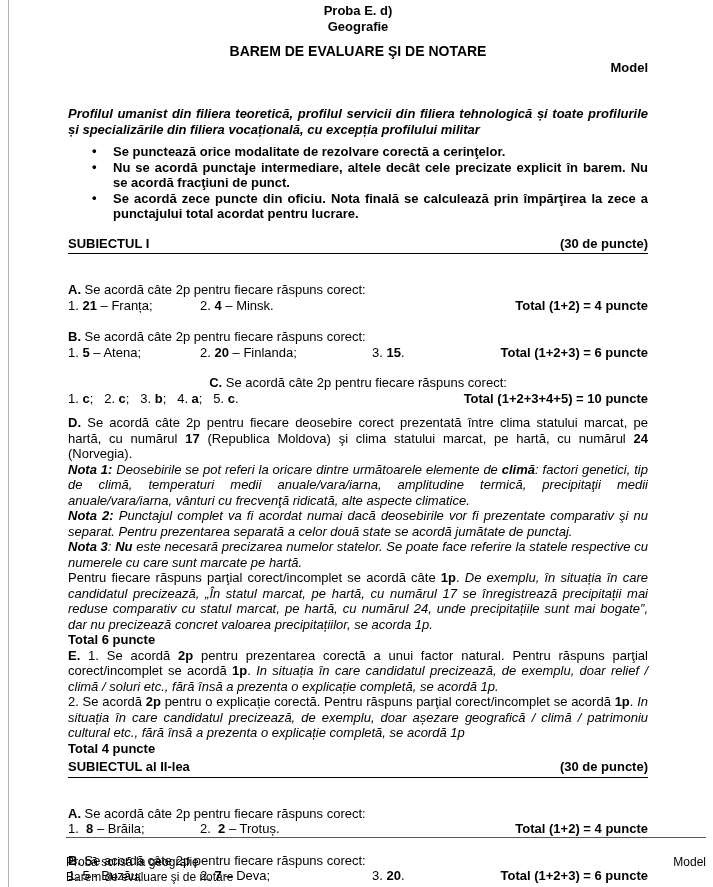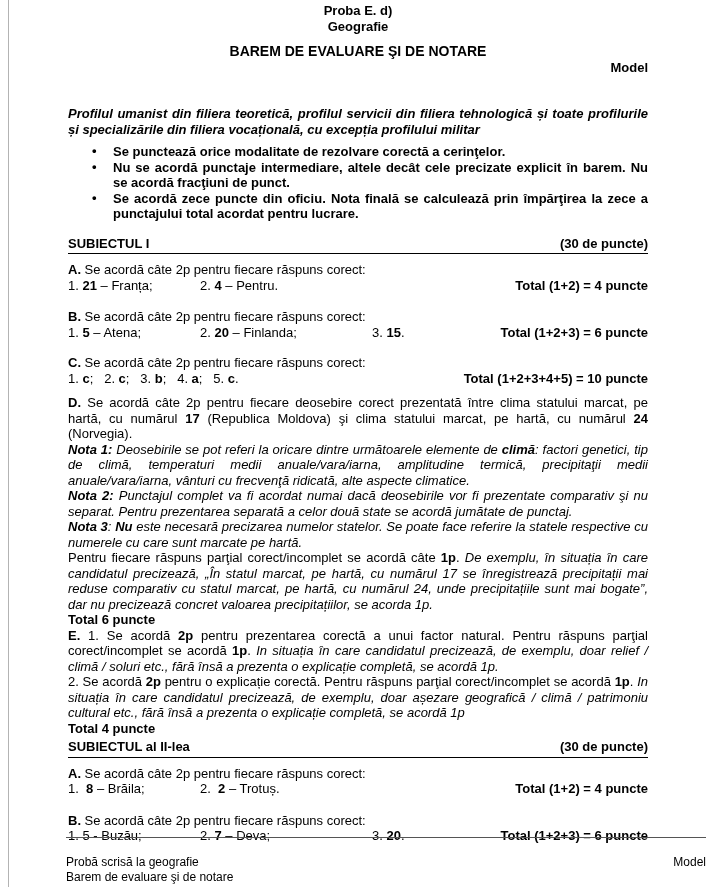--- a/index.html
+++ b/index.html
@@ -19,23 +19,23 @@
   .doc-title{font-size:14px;margin-top:10px;}
   .model-line{margin-top:0px;}
   .profile-note{margin:31px 0 0 0;text-align:justify;}
   ul.rules{list-style:none;margin:7px 0 0 0;padding:0;}
   ul.rules li{position:relative;padding-left:45px;font-weight:700;text-align:justify;}
   ul.rules li .dot{position:absolute;left:24px;top:-1px;font-weight:700;}
   .sec-head{display:flex;justify-content:space-between;font-weight:700;
     border-bottom:1.6px solid #000;padding-bottom:2px;gap:43px;}
   .sec-head.s1{margin-top:14px;}
   .sec-head.s2{margin-top:3px;}
-  .section{margin-top:8px;}
+  .section{margin-top:28px;}
   .section.m16{margin-top:16px;}
-  .section.m15{margin-top:15px;}
+  .section.m15{margin-top:15px;text-align:center;}
   .ans-row{display:flex;white-space:pre-wrap;}
   .col1{width:132px;}
   .col2{width:172px;}
   .total{margin-left:auto;font-weight:700;white-space:nowrap;}
   .jp{text-align:justify;margin:0;}
   .dblock{margin-top:9px;}
   .total-line{text-align:left;font-weight:700;padding-right:17px;}
   .footer{position:absolute;left:66px;top:837px;width:640px;
     border-top:1px solid #555;padding-top:17px;font-size:12px;line-height:14.5px;}
   .footer-row{display:flex;justify-content:space-between;}
@@ -64,21 +64,21 @@
 
   <div class="sec-head s1">
     <span>SUBIECTUL I</span>
     <span>(30 de puncte)</span>
   </div>
 
   <div class="section">
     <div><span class="f-b">A.</span><span> Se acordă câte 2p pentru fiecare răspuns corect:</span></div>
     <div class="ans-row">
       <span class="col1"><span>1. </span><span class="f-b">21</span><span> – Franța;</span></span>
-      <span><span>2. </span><span class="f-b">4</span><span> – Pentru.</span></span>
+      <span><span>2. </span><span class="f-b">4</span><span> – Minsk.</span></span>
       <span class="total">Total (1+2) = 4 puncte</span>
     </div>
   </div>
 
   <div class="section m16">
     <div><span class="f-b">B.</span><span> Se acordă câte 2p pentru fiecare răspuns corect:</span></div>
     <div class="ans-row">
       <span class="col1"><span>1. </span><span class="f-b">5</span><span> – Atena;</span></span>
       <span class="col2"><span>2. </span><span class="f-b">20</span><span> – Finlanda;</span></span>
       <span><span>3. </span><span class="f-b">15</span><span>.</span></span>

